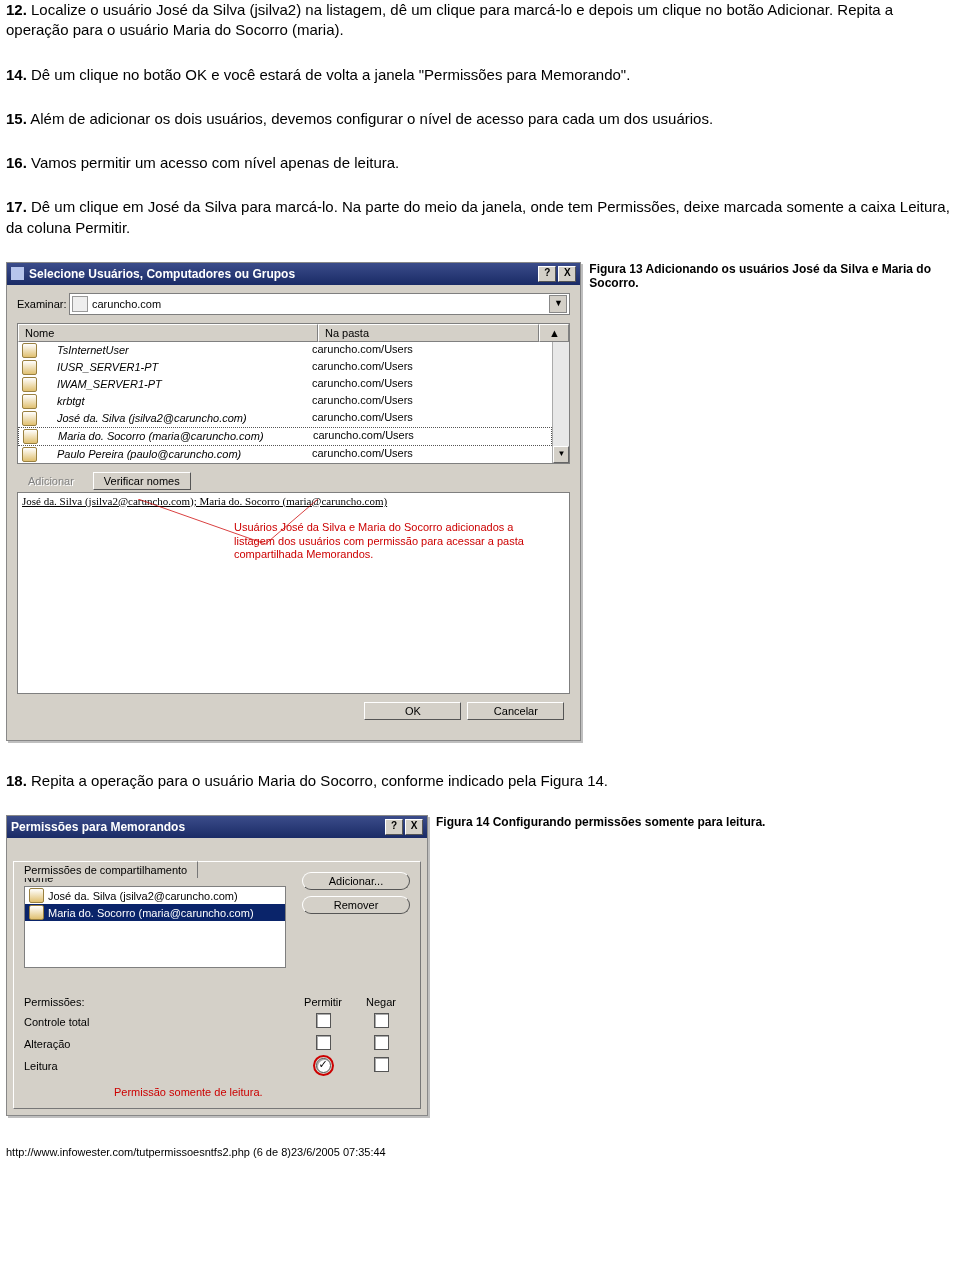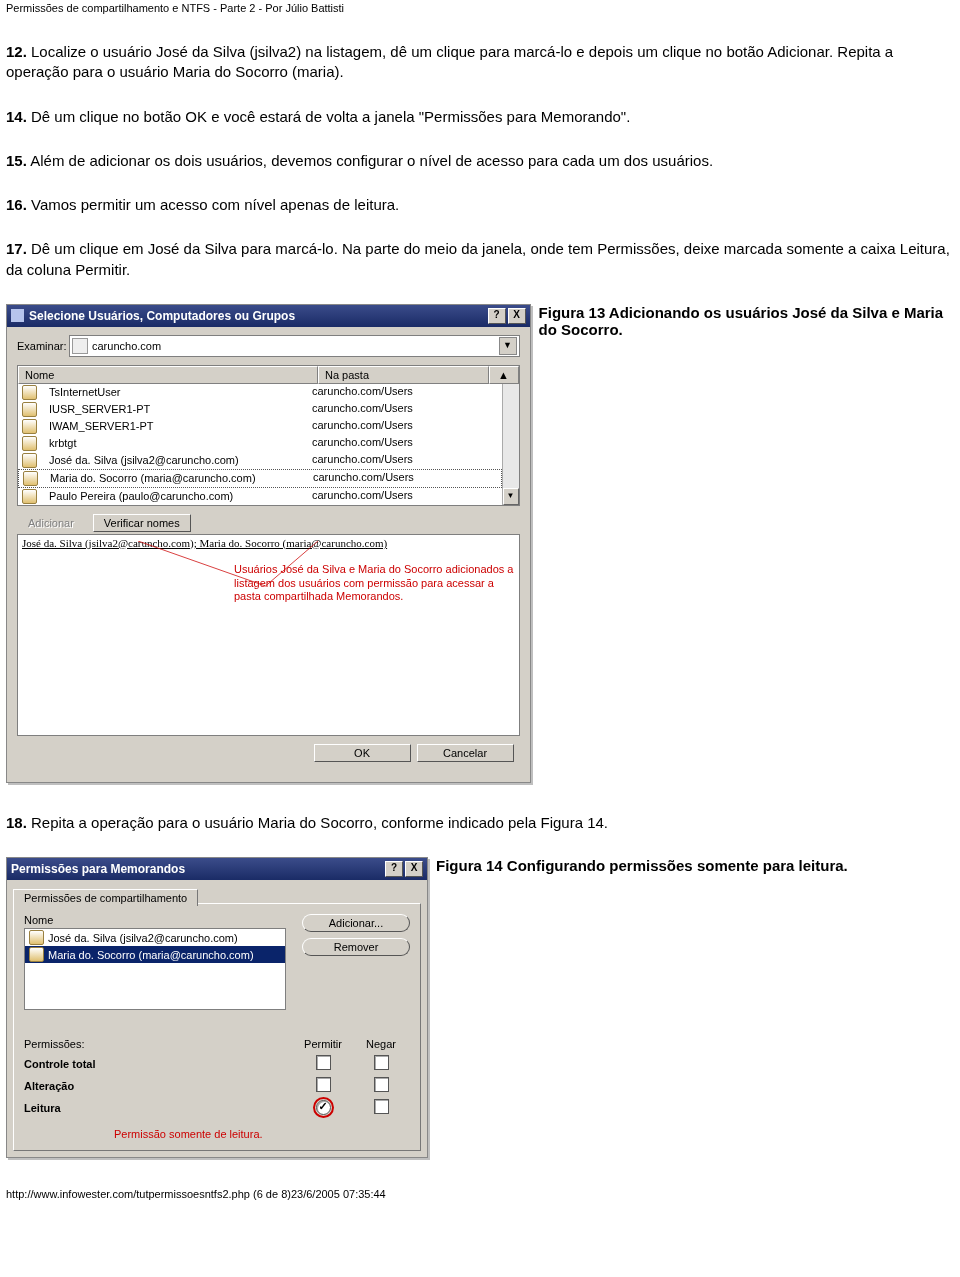--- a/index.html
+++ b/index.html
@@ -1,20 +1,20 @@
 <!DOCTYPE html>
 <html><head>
 <meta charset="utf-8">
 <style>
   body { font-family: Arial, Helvetica, sans-serif; font-size: 15px; margin: 0; padding: 0; background: #fff; color: #000; }
   .page { width: 960px; margin: 0 auto; padding: 0 6px 10px 6px; box-sizing: border-box; }
   .top-line { font-size: 11px; margin: 2px 0 28px 0; }
   .step { margin: 0 0 24px 0; line-height: 1.35; }
   .step .n { font-weight: bold; }
-  .figcap { font-weight: bold; font-size: 15px; }
+  .figcap { font-weight: bold; font-size: 12px; }
   .figrow { display: flex; align-items: flex-start; gap: 8px; margin: 6px 0 30px 0; }
   
   .dlg { width: 620px; border: 1px solid #888; background: #d4d0c8; font-family: Tahoma, Arial, sans-serif; font-size: 11px; box-shadow: 2px 2px 0 rgba(0,0,0,0.25); }
   .dlg .titlebar { background: linear-gradient(#3b4c8a,#1a2b66); color: #fff; padding: 3px 4px; display: flex; align-items: center; font-weight: bold; font-size: 12px; }
   .dlg .titlebar .ticon { width: 13px; height: 13px; background: #b6c4ec; margin-right: 5px; }
   .dlg .titlebar .spacer { flex: 1; }
   .dlg .tbtn { width: 16px; height: 14px; background: #d4d0c8; border: 1px solid #fff; border-right-color:#555; border-bottom-color:#555; margin-left: 2px; text-align:center; line-height:12px; font-size:10px; font-weight:bold; color:#000; }
   .dlg .body { padding: 8px 10px 10px 10px; }
   .dlg .row { display: flex; align-items: center; margin-bottom: 8px; }
   .dlg .row .lbl { width: 52px; }
@@ -25,64 +25,63 @@
   .dlg .listview { background:#fff; border:1px solid #7f7f7f; }
   .dlg .lv-head { display:flex; background:#d4d0c8; }
   .dlg .lv-head div { border:1px solid #fff; border-right-color:#808080; border-bottom-color:#808080; padding:2px 6px; font-size:11px; }
   .dlg .lv-head .c1 { width: 286px; }
   .dlg .lv-head .c2 { flex:1; }
   .dlg .lv-head .csb { width:16px; text-align:center; }
   .dlg .lv-rows { display:flex; }
   .dlg .lv-rows-inner { flex:1; }
   .dlg .lv-row { display:flex; padding:1px 0 1px 4px; }
   .dlg .lv-row.sel { border:1px dotted #555; }
-  .dlg .lv-row .cell1 { width: 290px; display:flex; align-items:center; gap:12px; }
+  .dlg .lv-row .cell1 { width: 290px; display:flex; align-items:center; gap:20px;font-style:italic; }
   .dlg .lv-row .cell2 { flex:1; }
   .dlg .uicon { width:13px; height:13px; background:linear-gradient(#fff,#e0c070); border:1px solid #998040; border-radius:2px; }
   .dlg .vscroll { width:16px; background:#e8e8e8; border-left:1px solid #aaa; display:flex; flex-direction:column; }
   .dlg .vscroll .arr { height:15px; background:#d4d0c8; border:1px solid #fff; border-right-color:#666; border-bottom-color:#666; text-align:center; line-height:13px; font-size:8px; }
   .dlg .vscroll .track { flex:1; }
   .dlg .btnrow { display:flex; gap:8px; margin:8px 0 6px 0; }
   .dlg .wbtn { border:1px solid #fff; border-right-color:#555; border-bottom-color:#555; background:#d4d0c8; padding:2px 10px; font-size:11px; }
   .dlg .wbtn.disabled { color:#808080; border:1px solid #d4d0c8; text-shadow:1px 1px #fff; }
   .dlg textarea.selbox, .dlg div.selbox { width:100%; height:34px; background:#fff; border:1px solid #7f7f7f; font:11px Tahoma; padding:2px; box-sizing:border-box; resize:none; }
   .dlg .redtext { color:#c00; font-size:11px; margin: 28px 0 0 216px; max-width: 320px; line-height:1.25; }
   .dlg .whitearea { background:#fff; border:1px solid #7f7f7f; height: 200px; margin-top:-4px; position:relative; overflow:hidden; }
   .dlg .whitearea .stub { position:absolute; top:0; left:0; right:0; }
   .dlg .redlines { position:absolute; top:6px; left:60px; right:60px; height:60px; pointer-events:none; }
   .dlg .footer { display:flex; justify-content:flex-end; gap:6px; padding:8px 6px 10px 0; }
   .dlg .ok { width:75px; }
   
   .dlg2 { width: 420px; }
   .dlg2 .tabstrip { padding:6px 6px 0 6px; }
-  .dlg2 .tab { display:inline-block; background:#d4d0c8; border:1px solid #fff; border-bottom:none; border-right-color:#777; padding:2px 10px; font-size:11px; position:relative; top:3px; }
+  .dlg2 .tab { display:inline-block; background:#d4d0c8; border:1px solid #fff; border-bottom:none; border-right-color:#777; padding:2px 10px; font-size:11px; position:relative; top:17px; }
   .dlg2 .tabpanel { border:1px solid #fff; border-right-color:#777; border-bottom-color:#777; margin:0 6px 6px 6px; padding:10px; }
   .dlg2 .namebox { background:#fff; border:1px solid #7f7f7f; height:80px; display:flex; }
   .dlg2 .namelist { flex:1; }
   .dlg2 .nrow { display:flex; align-items:center; gap:4px; padding:1px 4px; font-size:11px; }
   .dlg2 .nrow.sel { background:#0a246a; color:#fff; }
   .dlg2 .sidebtns { display:flex; flex-direction:column; gap:6px; margin-left:8px; }
   .dlg2 .sidebtns .wbtn { width:86px; text-align:center;border-radius:9px; }
   .dlg2 .permgrid { margin-top:28px; }
   .dlg2 .perm-head { display:flex; font-size:11px; }
   .dlg2 .perm-head .ph1 { flex:1; }
   .dlg2 .perm-head .ph2, .dlg2 .perm-head .ph3 { width:58px; text-align:center; }
-  .dlg2 .perm-row { display:flex; align-items:center; margin-top:5px; font-size:11px;font-weight:bold; }
+  .dlg2 .perm-row { display:flex; align-items:center; margin-top:5px; font-size:11px; }
   .dlg2 .perm-row .pr1 { flex:1; }
   .dlg2 .perm-row .pr2, .dlg2 .perm-row .pr3 { width:58px; text-align:center; }
   .chk { display:inline-block; width:13px; height:13px; background:#fff; border:1px solid #555; box-shadow: inset 1px 1px 0 #aaa; font-size:11px; line-height:11px; text-align:center; }
   .chk.ring { outline:2px solid #c00; outline-offset:1px; border-radius:8px; }
   .dlg2 .redtext2 { color:#c00; font-size:11px; margin:12px 0 0 90px; }
   .footer-line { font-size:11px; margin-top:4px; }
 </style>
 </head>
 <body>
 
 <div class="page">
-  <div class="top-line">Permissões de compartilhamento e NTFS - Parte 2 - Por Júlio Battisti</div>
 
   <p class="step"><span class="n">12.</span><span> Localize o usuário José da Silva (jsilva2) na listagem, dê um clique para marcá-lo e depois um clique no botão Adicionar. Repita a operação para o usuário Maria do Socorro (maria).</span></p>
   <p class="step"><span class="n">14.</span><span> Dê um clique no botão OK e você estará de volta a janela "Permissões para Memorando".</span></p>
   <p class="step"><span class="n">15.</span><span> Além de adicionar os dois usuários, devemos configurar o nível de acesso para cada um dos usuários.</span></p>
   <p class="step"><span class="n">16.</span><span> Vamos permitir um acesso com nível apenas de leitura.</span></p>
   <p class="step"><span class="n">17.</span><span> Dê um clique em José da Silva para marcá-lo. Na parte do meio da janela, onde tem Permissões, deixe marcada somente a caixa Leitura, da coluna Permitir.</span></p>
 
   <div class="figrow">
 
     <div class="dlg">

